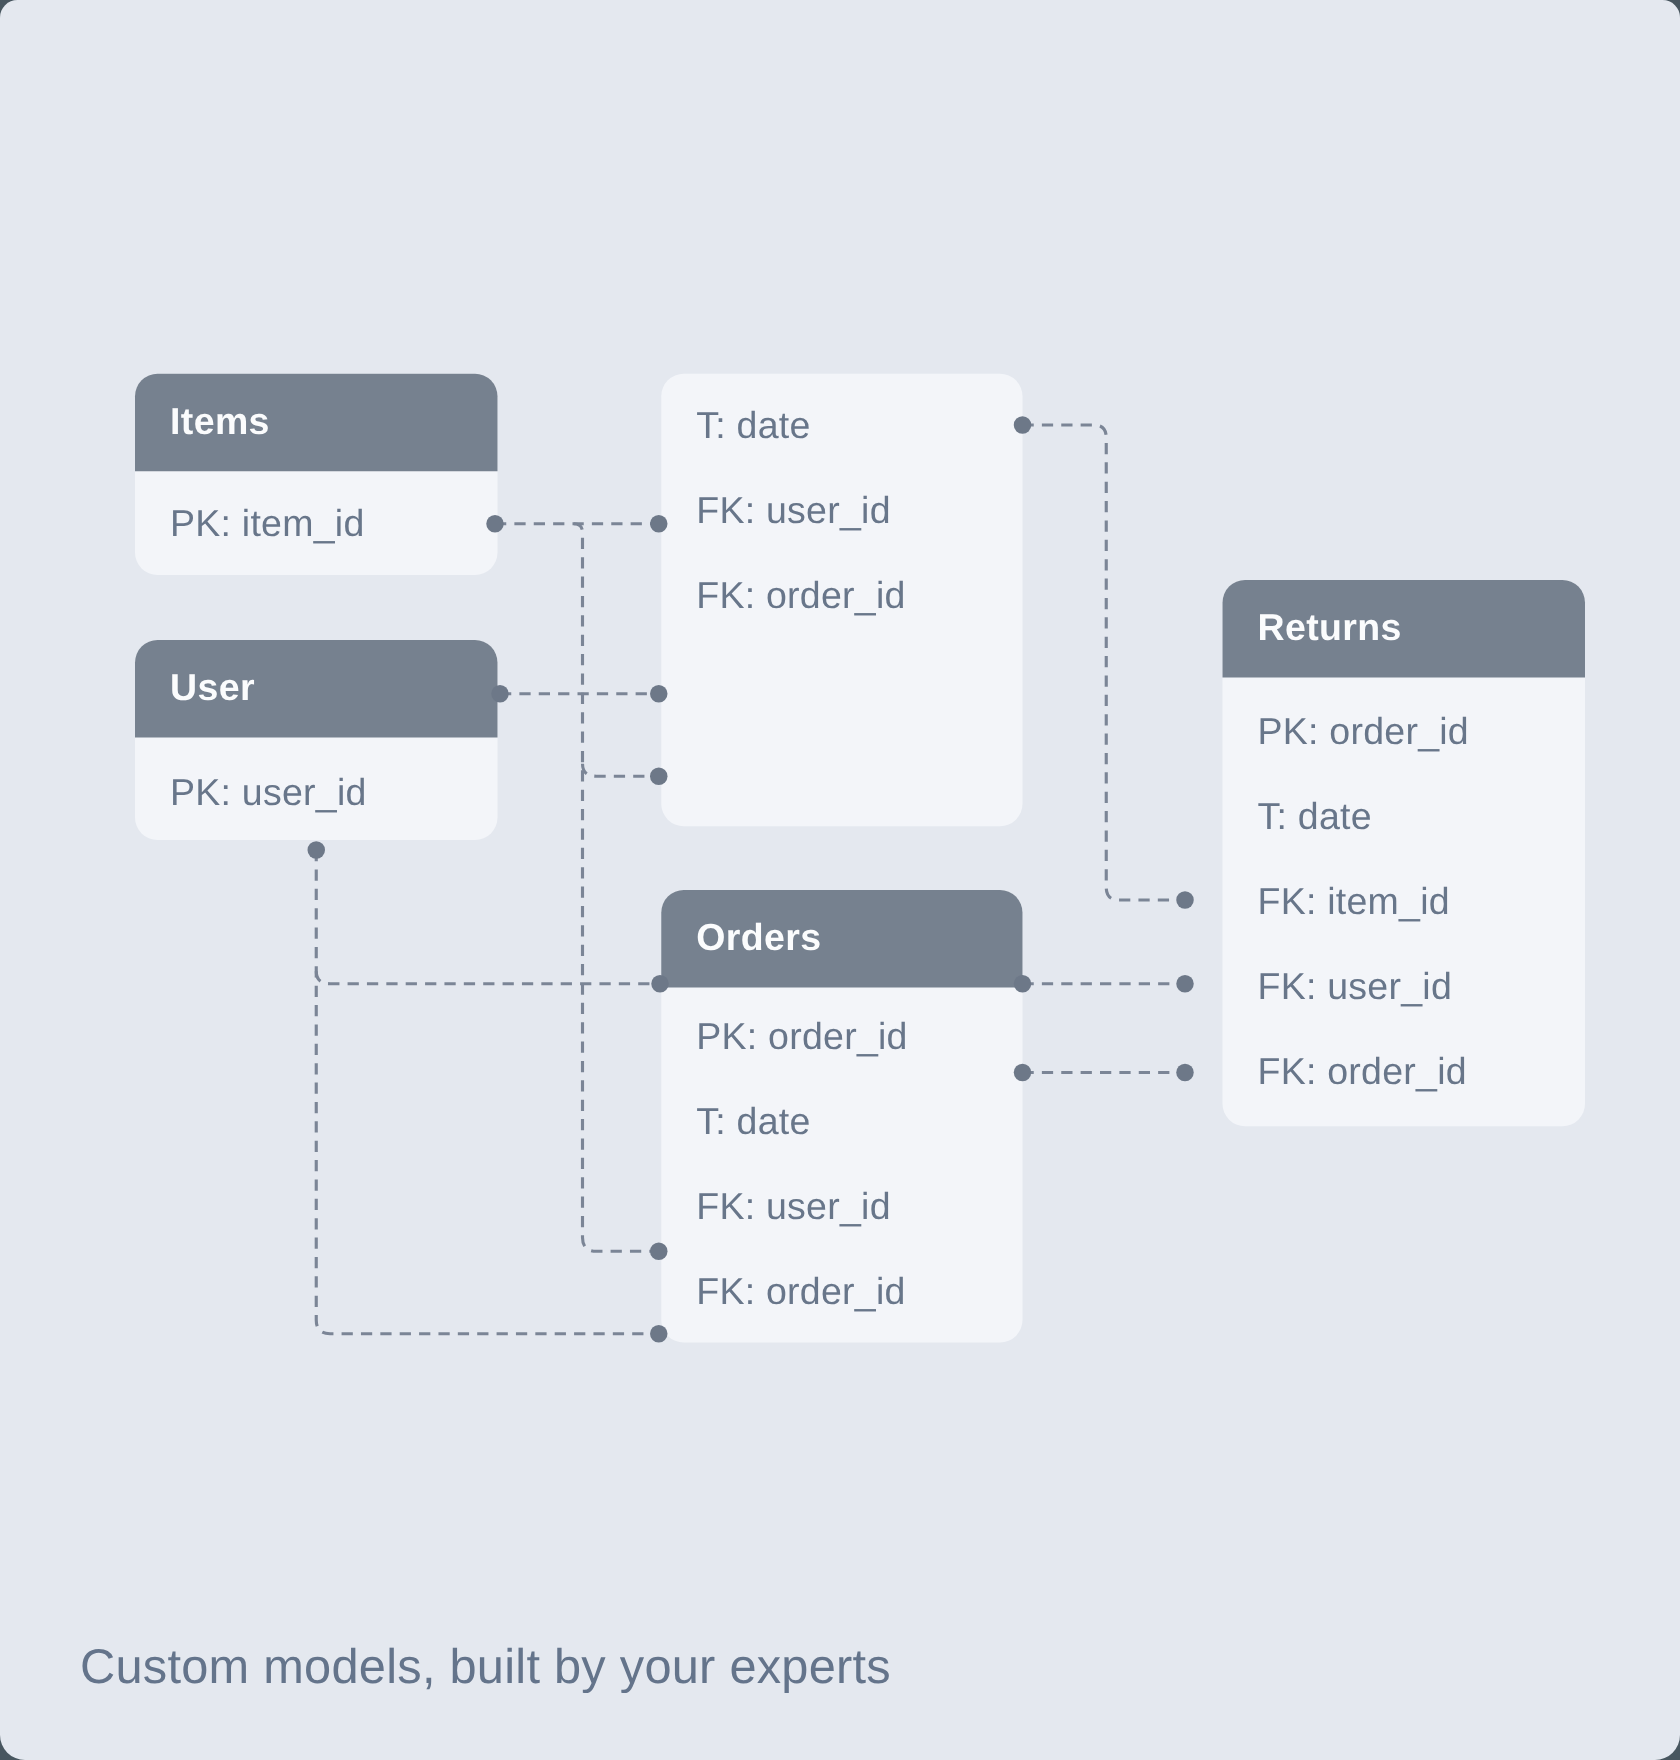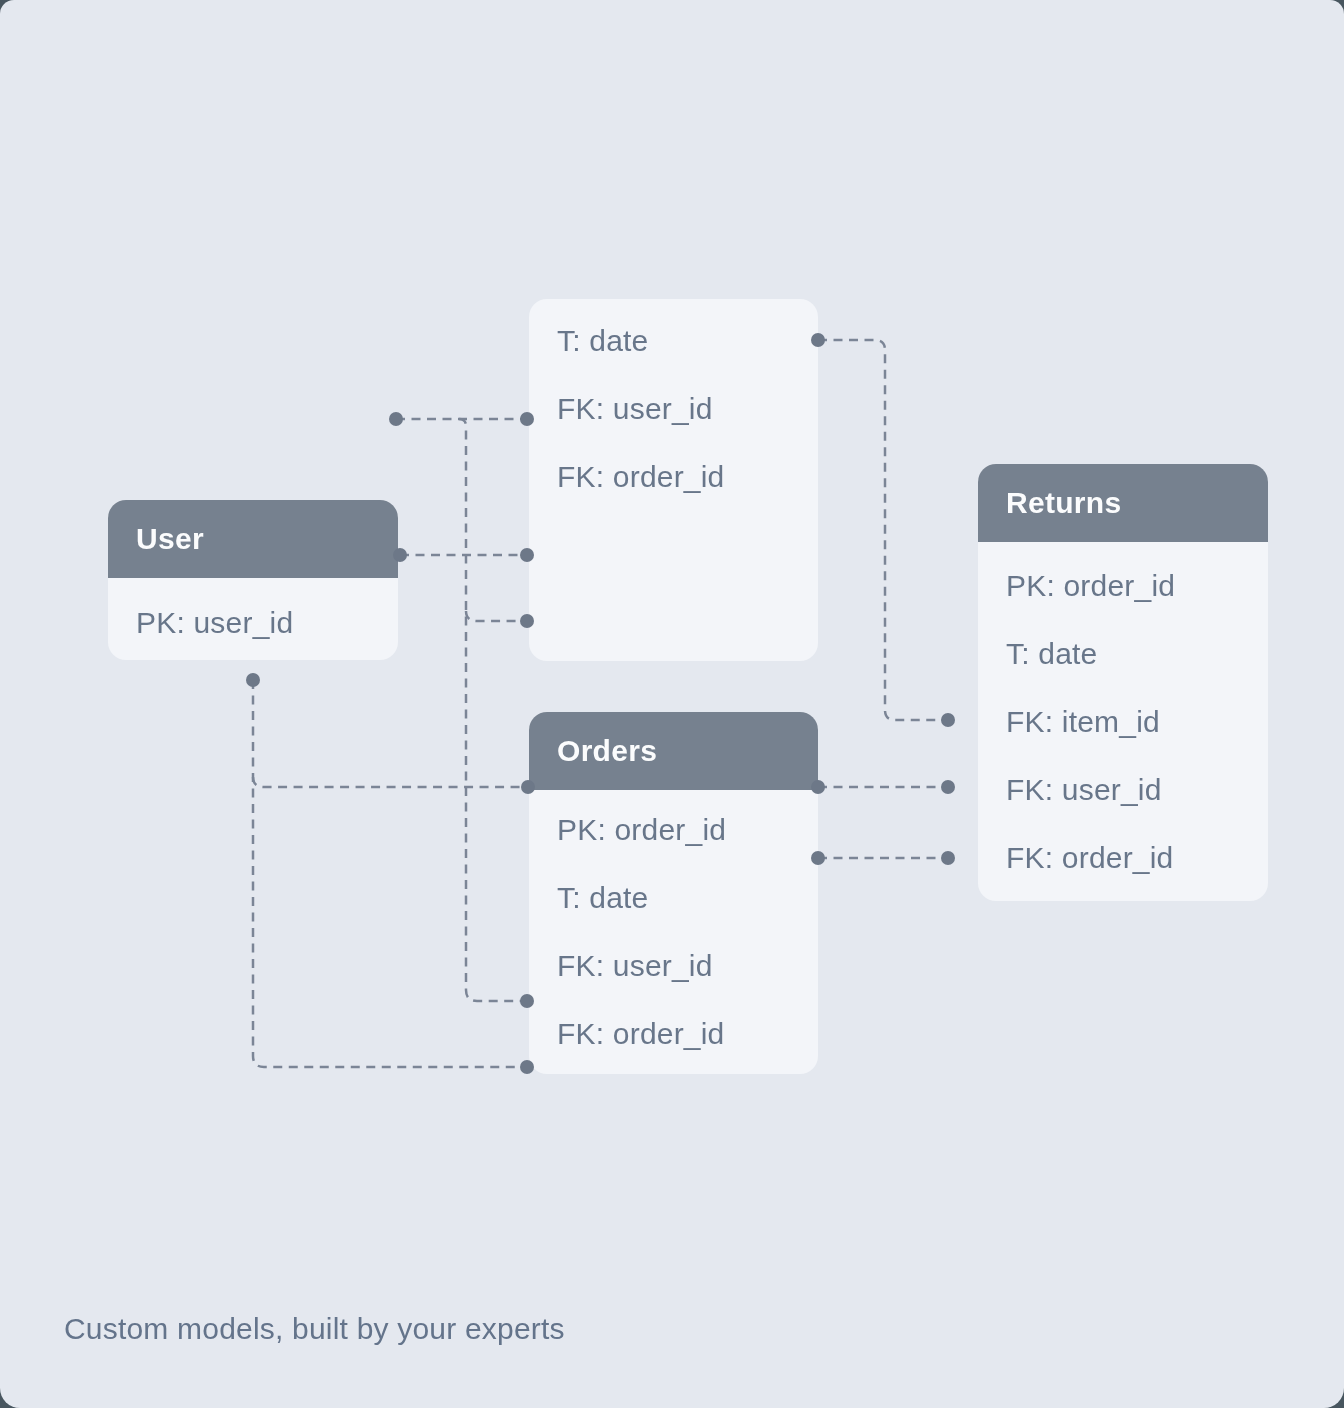--- a/index.html
+++ b/index.html
@@ -42,21 +42,21 @@
     display: flex;
     align-items: center;
     padding: 0 28px;
     color: #68768a;
     font-size: 30px;
     letter-spacing: 0.2px;
     white-space: nowrap;
   }
   .card-items   { left: 108px; top: 299px; width: 290px; height: 161px; }
   .card-items   .card-body { padding-top: 9px; }
-  .card-user    { left: 108px; top: 500px; width: 290px; height: 160px; text-align: right; }
+  .card-user    { left: 108px; top: 512px; width: 290px; height: 160px; text-align: right; }
   .card-user    .card-body { padding-top: 11px; }
   .card-views   { left: 529px; top: 299px; width: 289px; height: 362px; }
   .card-views   .card-body { padding-top: 8px; }
   .card-orders  { left: 529px; top: 712px; width: 289px; height: 362px; }
   .card-orders  .card-body { padding-top: 6px; }
   .card-returns { left: 948px; top: 464px; width: 290px; height: 437px; margin-left: 30px; }
   .card-returns .card-body { padding-top: 10px; }
   .connectors {
     position: absolute;
     inset: 0;
@@ -68,31 +68,39 @@
     fill: none;
     stroke: #7b8596;
     stroke-width: 2.5;
     stroke-dasharray: 9 6.5;
   }
   .connectors circle { fill: #6d7888; }
   .caption {
     position: absolute;
     left: 64px;
     top: 1312px;
-    font-size: 30px;
+    font-size: 39px;
     color: #64748b;
     letter-spacing: 0.2px;
   }
 </style>
 </head>
 <body>
 
 <div class="stage">
   <div class="canvas">
 
+    <div class="card card-items">
+      <div class="card-header">
+        <span>Items</span>
+      </div>
+      <div class="card-body">
+        <div class="field-row">PK: item_id</div>
+      </div>
+    </div>
 
     <div class="card card-user">
       <div class="card-header">
         <span>User</span>
       </div>
       <div class="card-body">
         <div class="field-row">PK: user_id</div>
       </div>
     </div>
 

